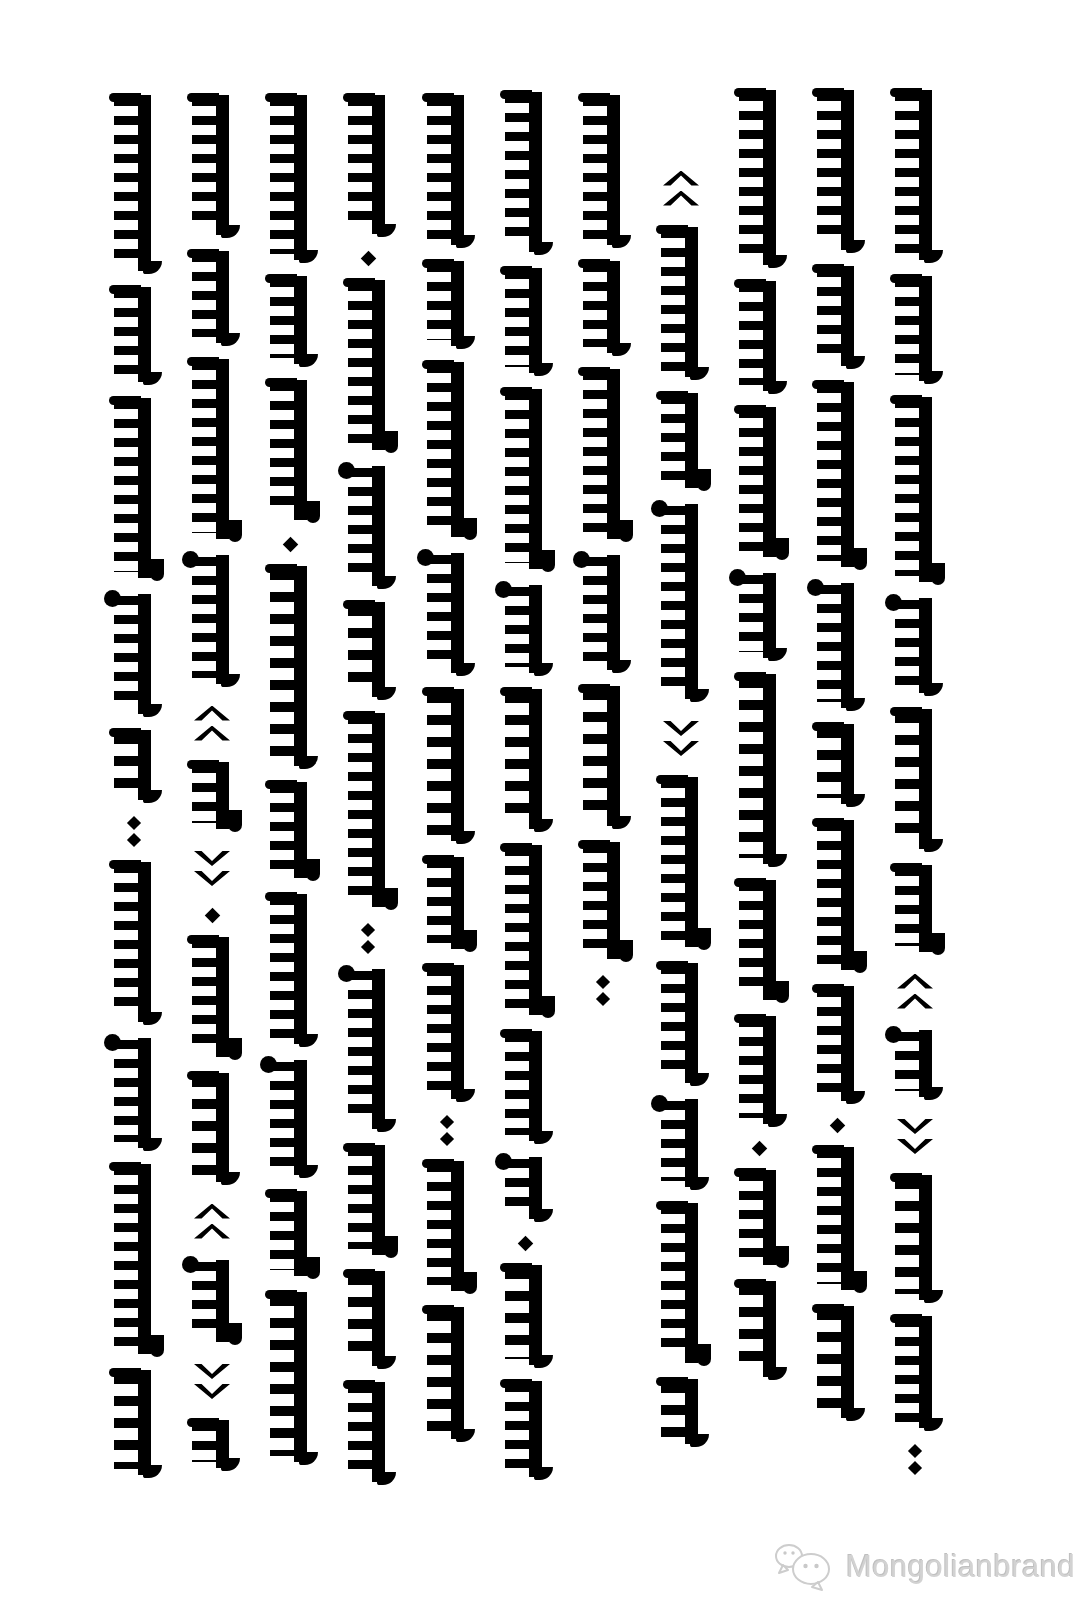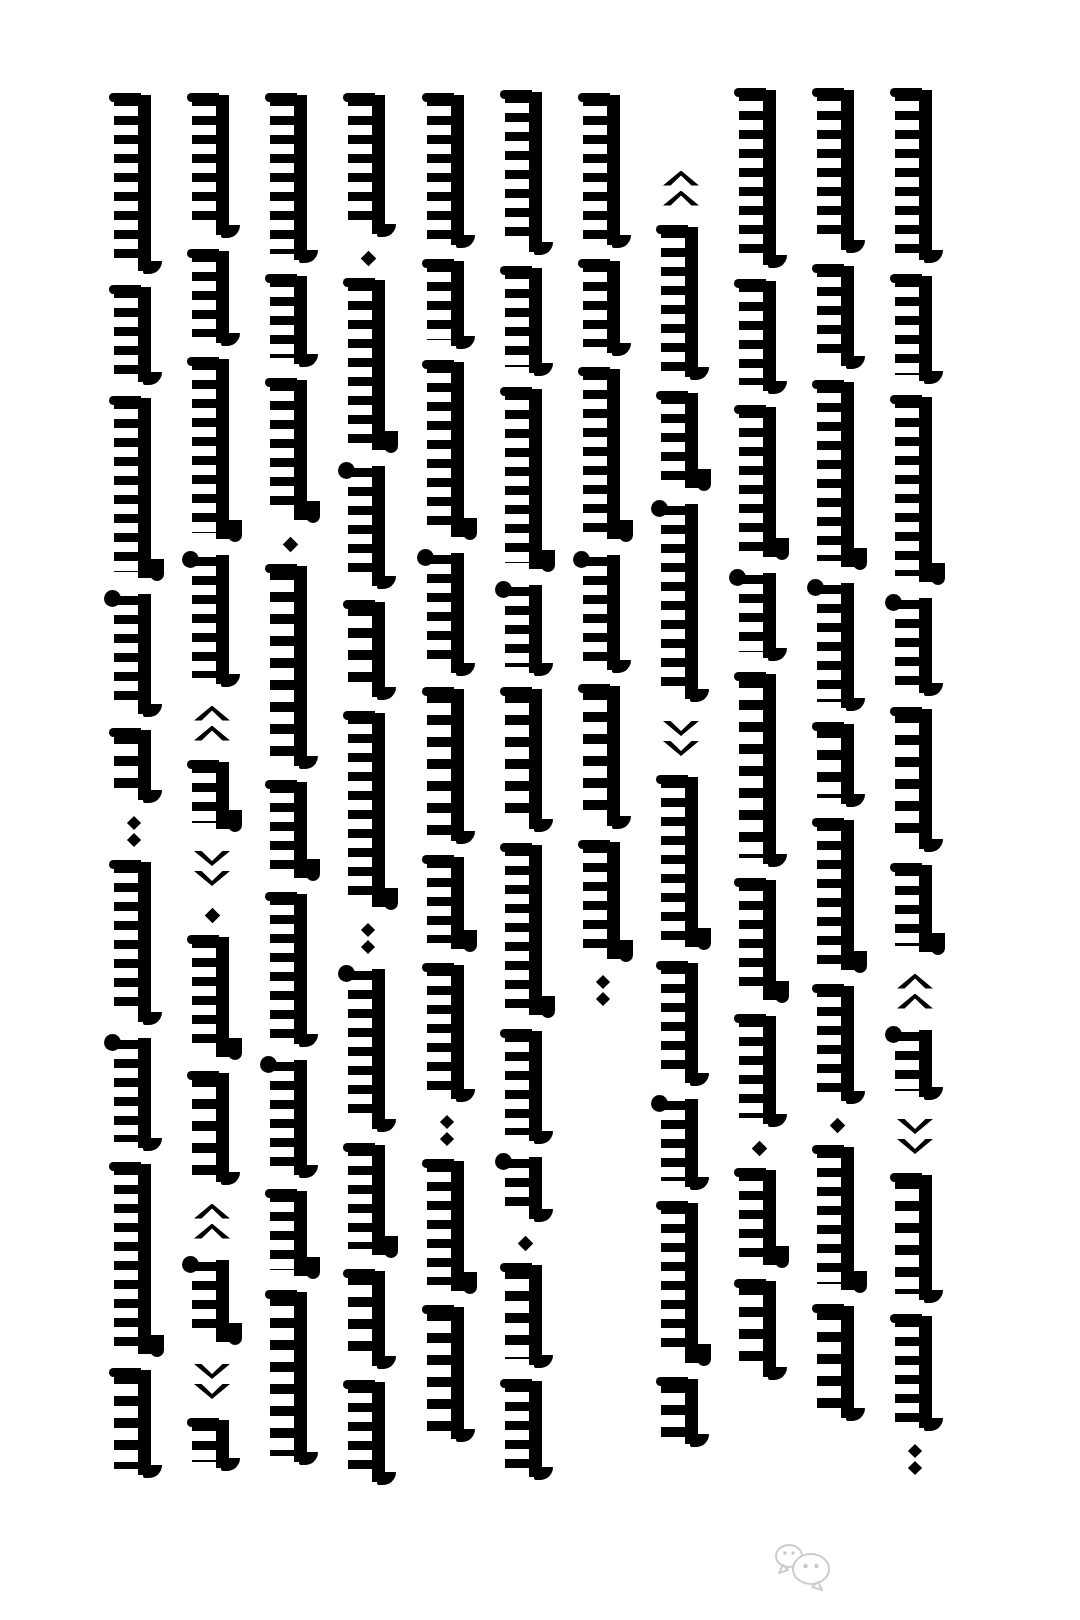--- a/index.html
+++ b/index.html
@@ -272,14 +272,15 @@
         <ellipse cx="39" cy="29" rx="18" ry="15"></ellipse>
         <path d="M46 42 l4 8 l-10 -3 z" stroke-linejoin="round"></path>
       </g>
       <g fill="#c9c9c9" stroke="none">
         <circle cx="13" cy="13" r="1.7"></circle>
         <circle cx="21" cy="13" r="1.7"></circle>
         <circle cx="33.5" cy="26" r="2.2"></circle>
         <circle cx="44.5" cy="26" r="2.2"></circle>
       </g>
     </svg>
+    <span class="wm-text">Mongolianbrand</span>
   </div>
 </div>
 
 </body></html>

